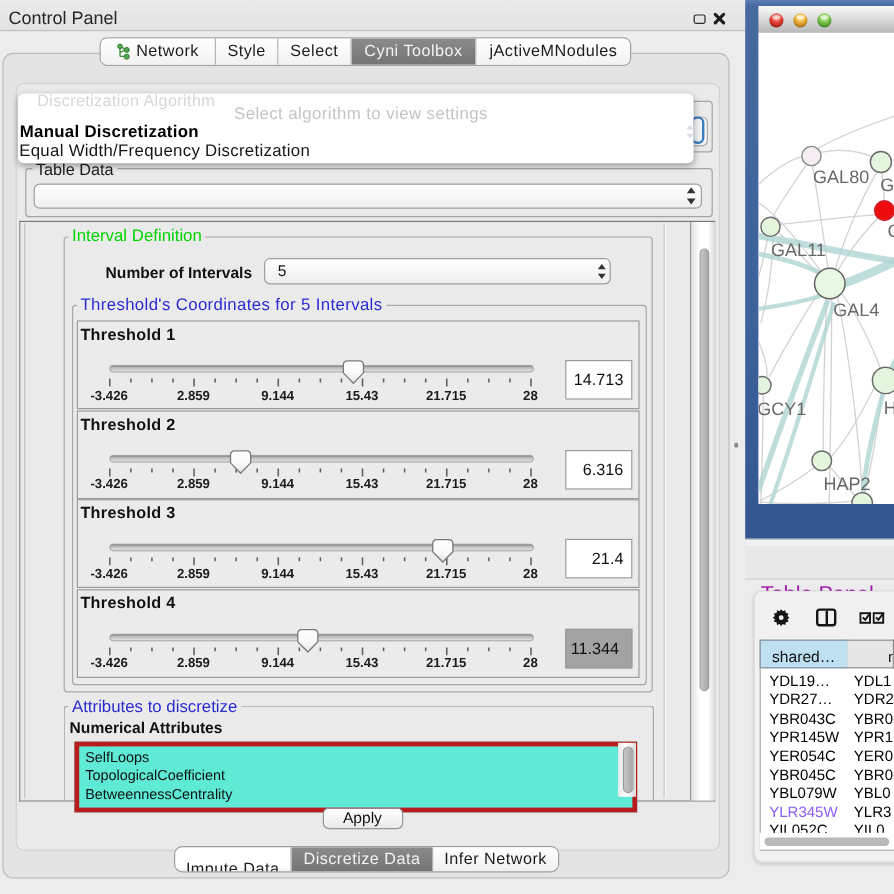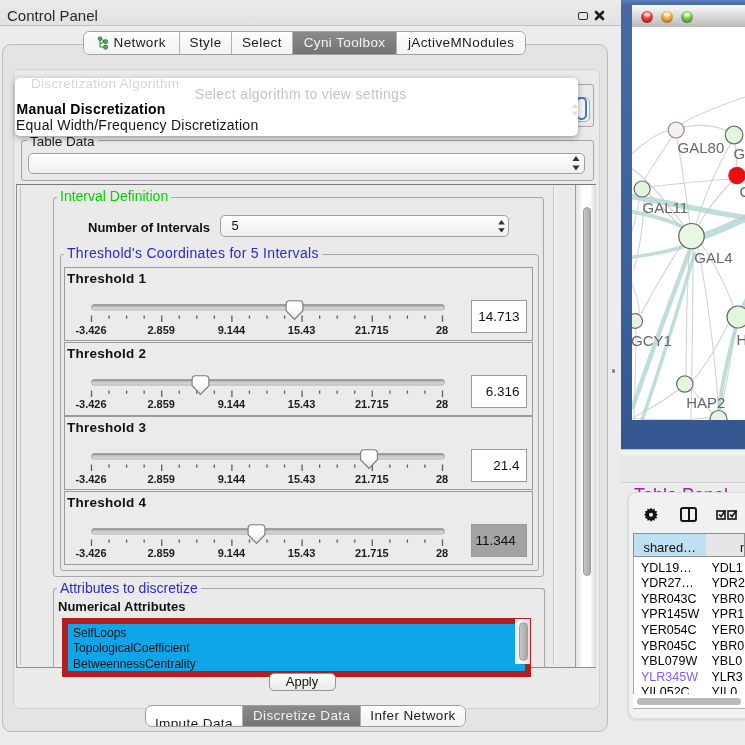--- a/index.html
+++ b/index.html
@@ -236,21 +236,21 @@
 <div class="abs bld" style="left:61.0px;top:547.0px;width:60px;text-align:center;font-size:11px;color:#1c1c1c;">-3.426</div>
 <div class="abs bld" style="left:131.2px;top:547.0px;width:60px;text-align:center;font-size:11px;color:#1c1c1c;">2.859</div>
 <div class="abs bld" style="left:201.4px;top:547.0px;width:60px;text-align:center;font-size:11px;color:#1c1c1c;">9.144</div>
 <div class="abs bld" style="left:271.6px;top:547.0px;width:60px;text-align:center;font-size:11px;color:#1c1c1c;">15.43</div>
 <div class="abs bld" style="left:341.8px;top:547.0px;width:60px;text-align:center;font-size:11px;color:#1c1c1c;">21.715</div>
 <div class="abs bld" style="left:412.0px;top:547.0px;width:60px;text-align:center;font-size:11px;color:#1c1c1c;">28</div>
 <div class="abs" style="left:471px;top:523.5px;width:55.5px;height:33px;box-sizing:border-box;background:#a3a3a3;border:1px solid #9a9a9a;font-size:13.5px;color:#111;text-align:center;line-height:31px;padding-right:6px;">11.344</div>
 <div class="abs" style="left:53px;top:587.5px;width:490px;height:79px;border:1px solid #a8a8a8;border-bottom:none;border-radius:3px 3px 0 0;"></div>
 <div class="abs" style="left:57px;top:579.5px;background:#eaeaea;padding:0 3px;font-size:14px;color:#2a2ad2;">Attributes to discretize</div>
 <div class="abs bld" style="left:58px;top:598.5px;font-size:13px;color:#111;">Numerical Attributes</div>
-<div class="abs" style="left:61.5px;top:618px;width:469px;height:59px;box-sizing:border-box;background:#0ea5e9;border:6px solid #b91c1c;overflow:hidden;">
+<div class="abs" style="left:61.5px;top:618px;width:469px;height:59px;box-sizing:border-box;background:#5eead4;border:4px solid #b91c1c;overflow:hidden;">
       <div style="font-size:12px;color:#111;padding:1.5px 0 0 5.5px;line-height:15.8px;">SelfLoops<br>TopologicalCoefficient<br>BetweennessCentrality</div>
     </div>
 <div class="abs" style="left:514.5px;top:619px;width:15px;height:44.5px;background:linear-gradient(to right,#e6e6e6,#ffffff 40%,#dcdcdc);"></div>
 <div class="abs" style="left:518.5px;top:621.5px;width:9px;height:39px;box-sizing:border-box;background:linear-gradient(to right,#c6c6c6,#a9a9a9);border:1px solid #9b9b9b;border-radius:4.5px;"></div>
 <div class="abs" style="left:611.5px;top:369px;width:3px;height:4px;background:#8a8a8a;border-radius:1px;"></div>
 <div class="abs" style="left:268.5px;top:672.5px;width:67px;height:18px;box-sizing:border-box;background:linear-gradient(#ffffff,#e9e9e9);border:1px solid #969696;border-radius:5px;font-size:13px;color:#111;text-align:center;line-height:16px;">Apply</div>
 <div class="abs" style="left:144.5px;top:705px;width:319.5px;height:19.5px;border:1px solid #9d9d9d;border-radius:7px;overflow:hidden;display:flex;background:#fff;">
 <div style="width:96.8px;box-sizing:border-box;background:linear-gradient(#ffffff,#f0f0f0);color:#1c1c1c;font-size:13.5px;letter-spacing:0.4px;display:flex;align-items:center;justify-content:center;white-space:nowrap;margin-top:16px;">Impute Data</div>
 <div style="width:117.8px;box-sizing:border-box;border-left:1px solid #b0b0b0;background:linear-gradient(#8b8b8b,#747474);color:#f2f2f2;font-size:13.5px;letter-spacing:0.4px;display:flex;align-items:center;justify-content:center;white-space:nowrap;">Discretize Data</div>
 <div style="width:105px;box-sizing:border-box;border-left:1px solid #b0b0b0;background:linear-gradient(#ffffff,#f0f0f0);color:#1c1c1c;font-size:13.5px;letter-spacing:0.4px;display:flex;align-items:center;justify-content:center;white-space:nowrap;">Infer Network</div>

